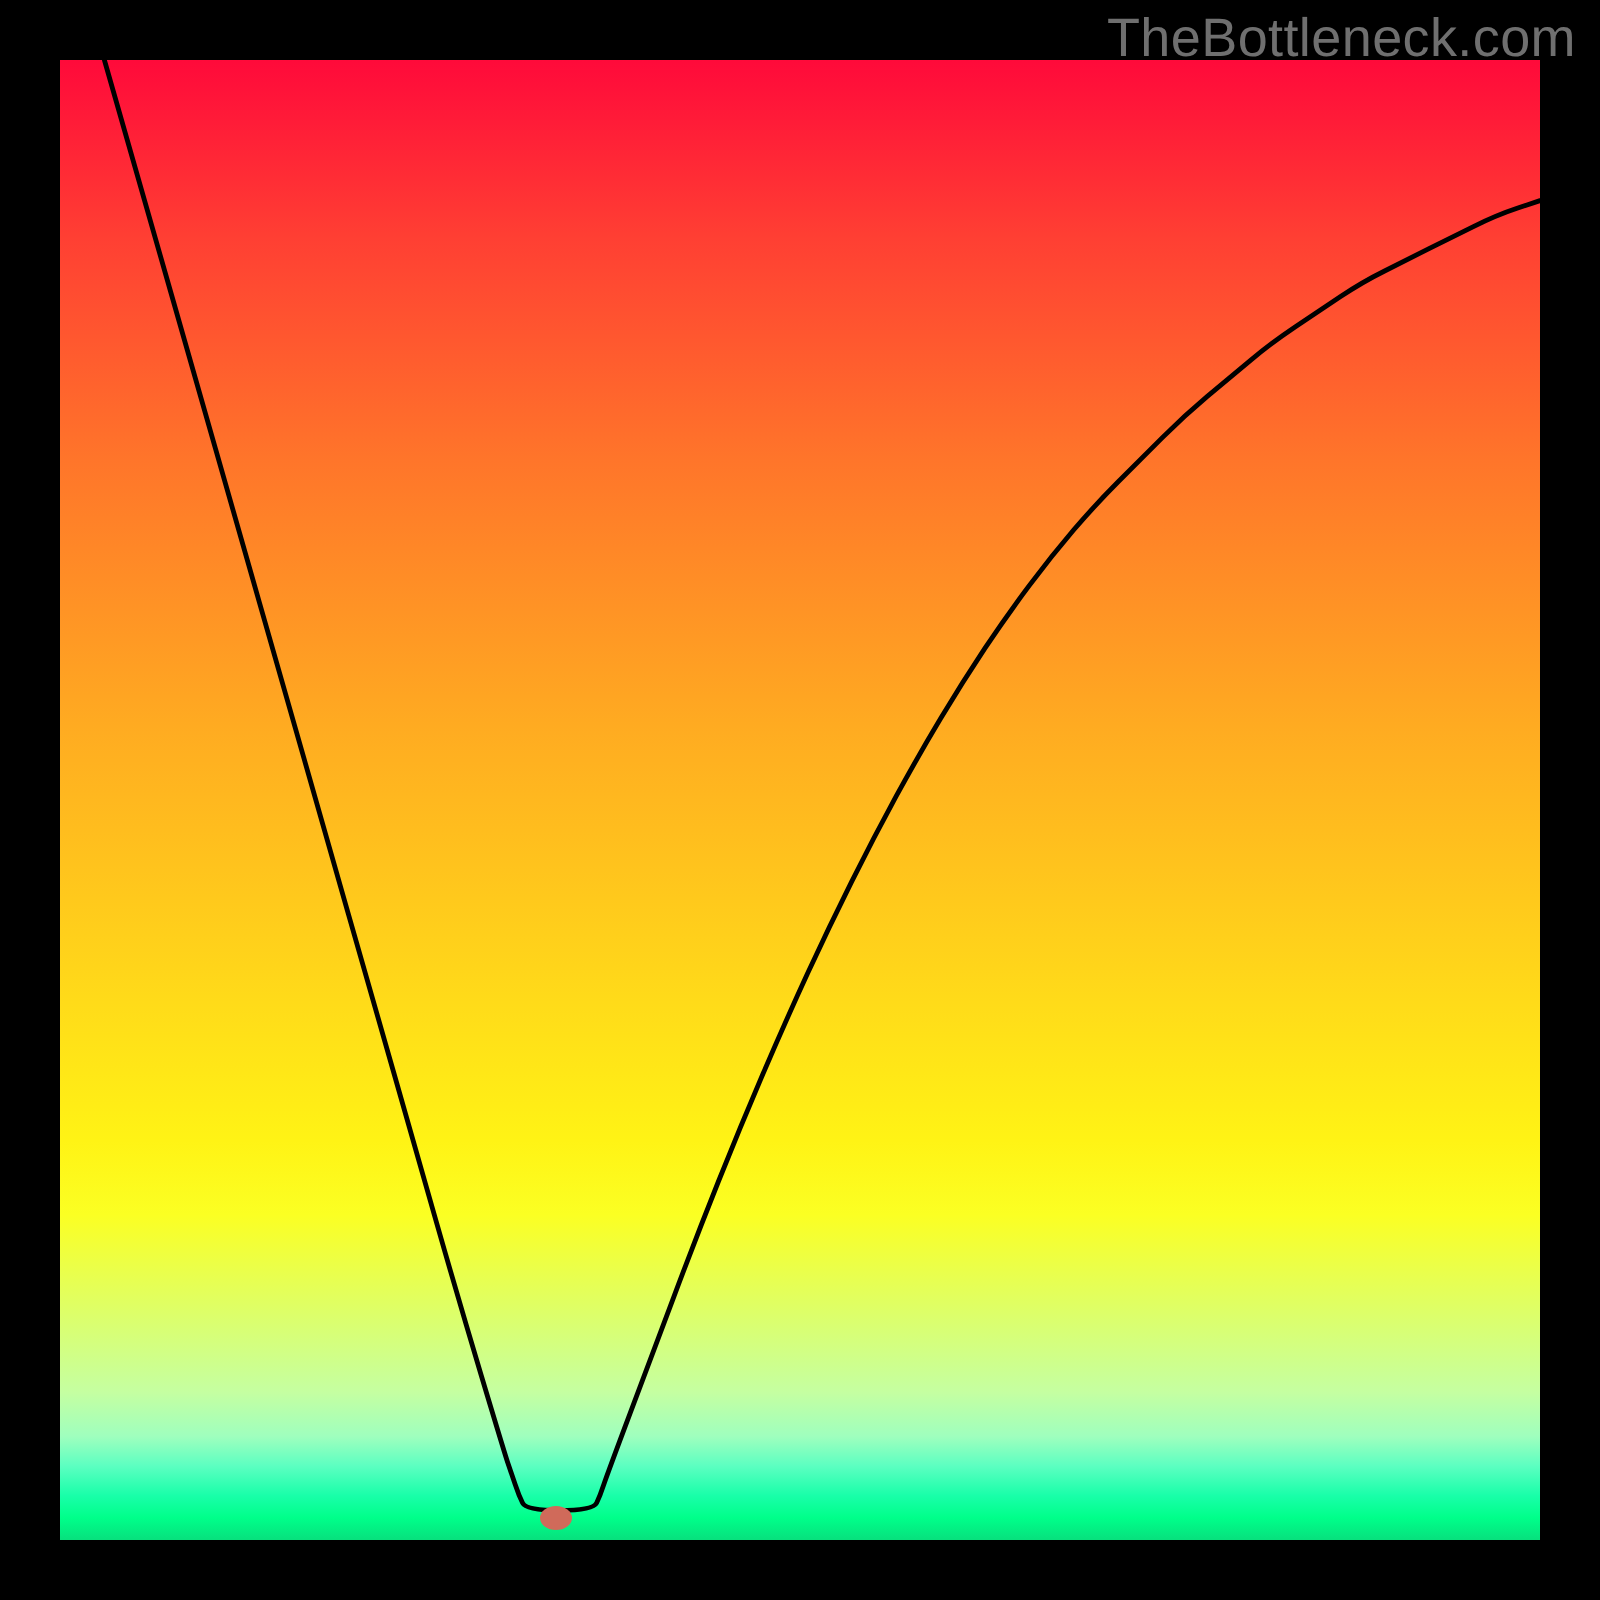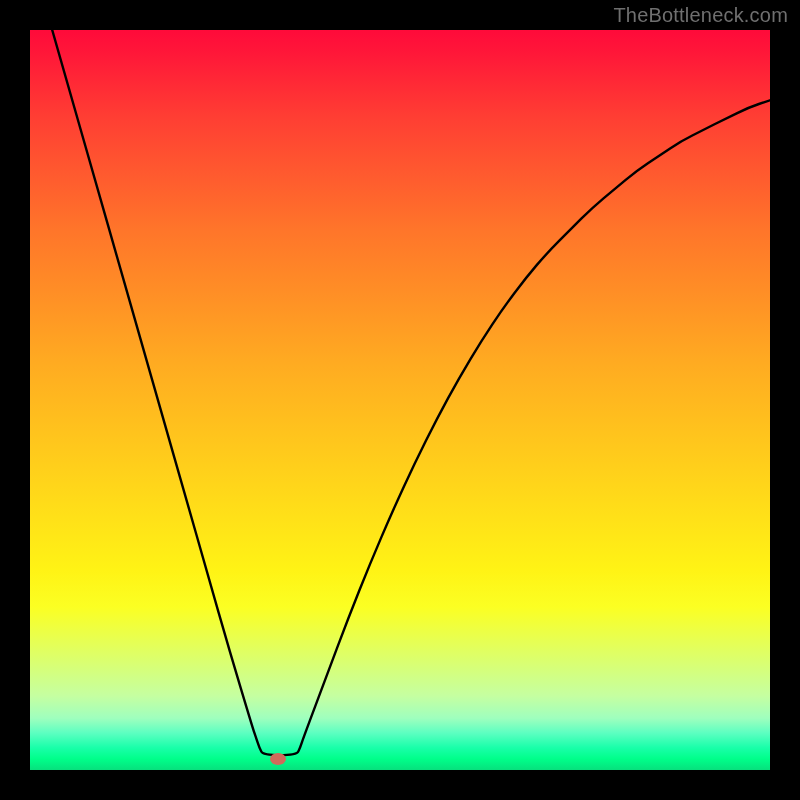--- a/index.html
+++ b/index.html
@@ -65,21 +65,21 @@
     height: 12px;
     border-radius: 50%;
     background: #d06a5a;
     transform: translate(-50%, -50%);
   }
   .watermark {
     position: absolute;
     top: 4px;
     right: 12px;
     color: #6f6f6f;
-    font-size: 20px;
+    font-size: 27px;
     font-weight: 500;
     letter-spacing: 0.2px;
     user-select: none;
   }
 </style>
 </head>
 <body>
 
 <div class="frame">
   <div class="watermark">TheBottleneck.com</div>

